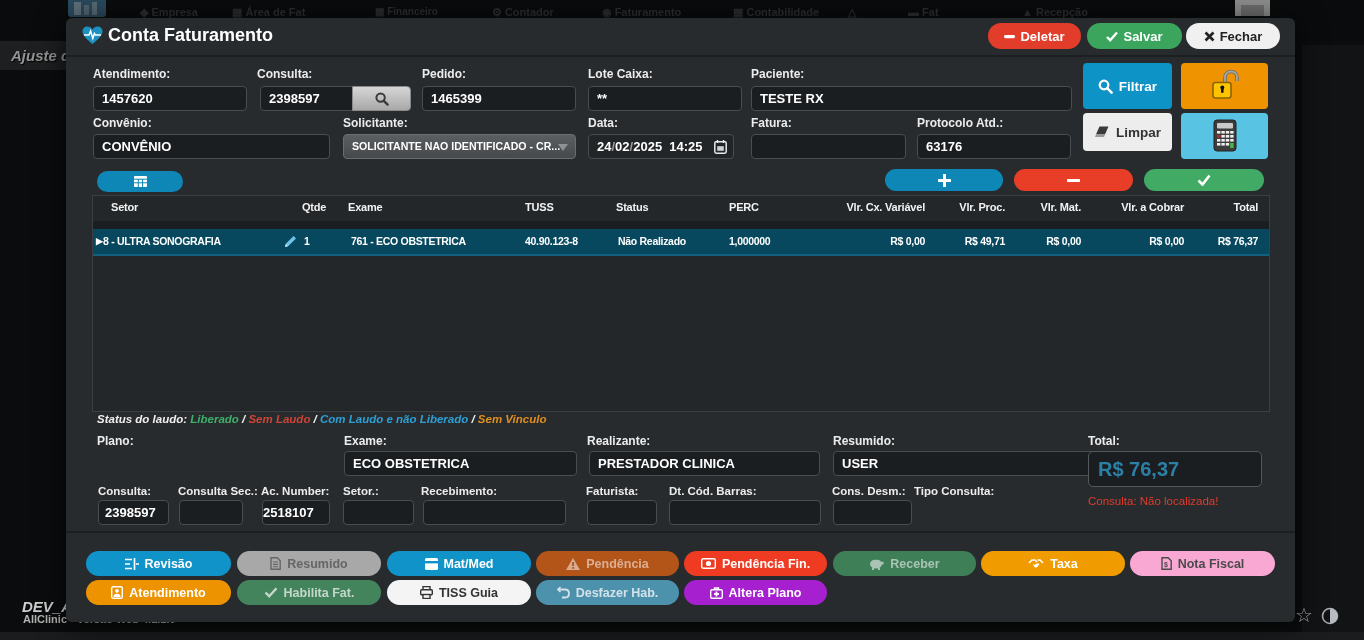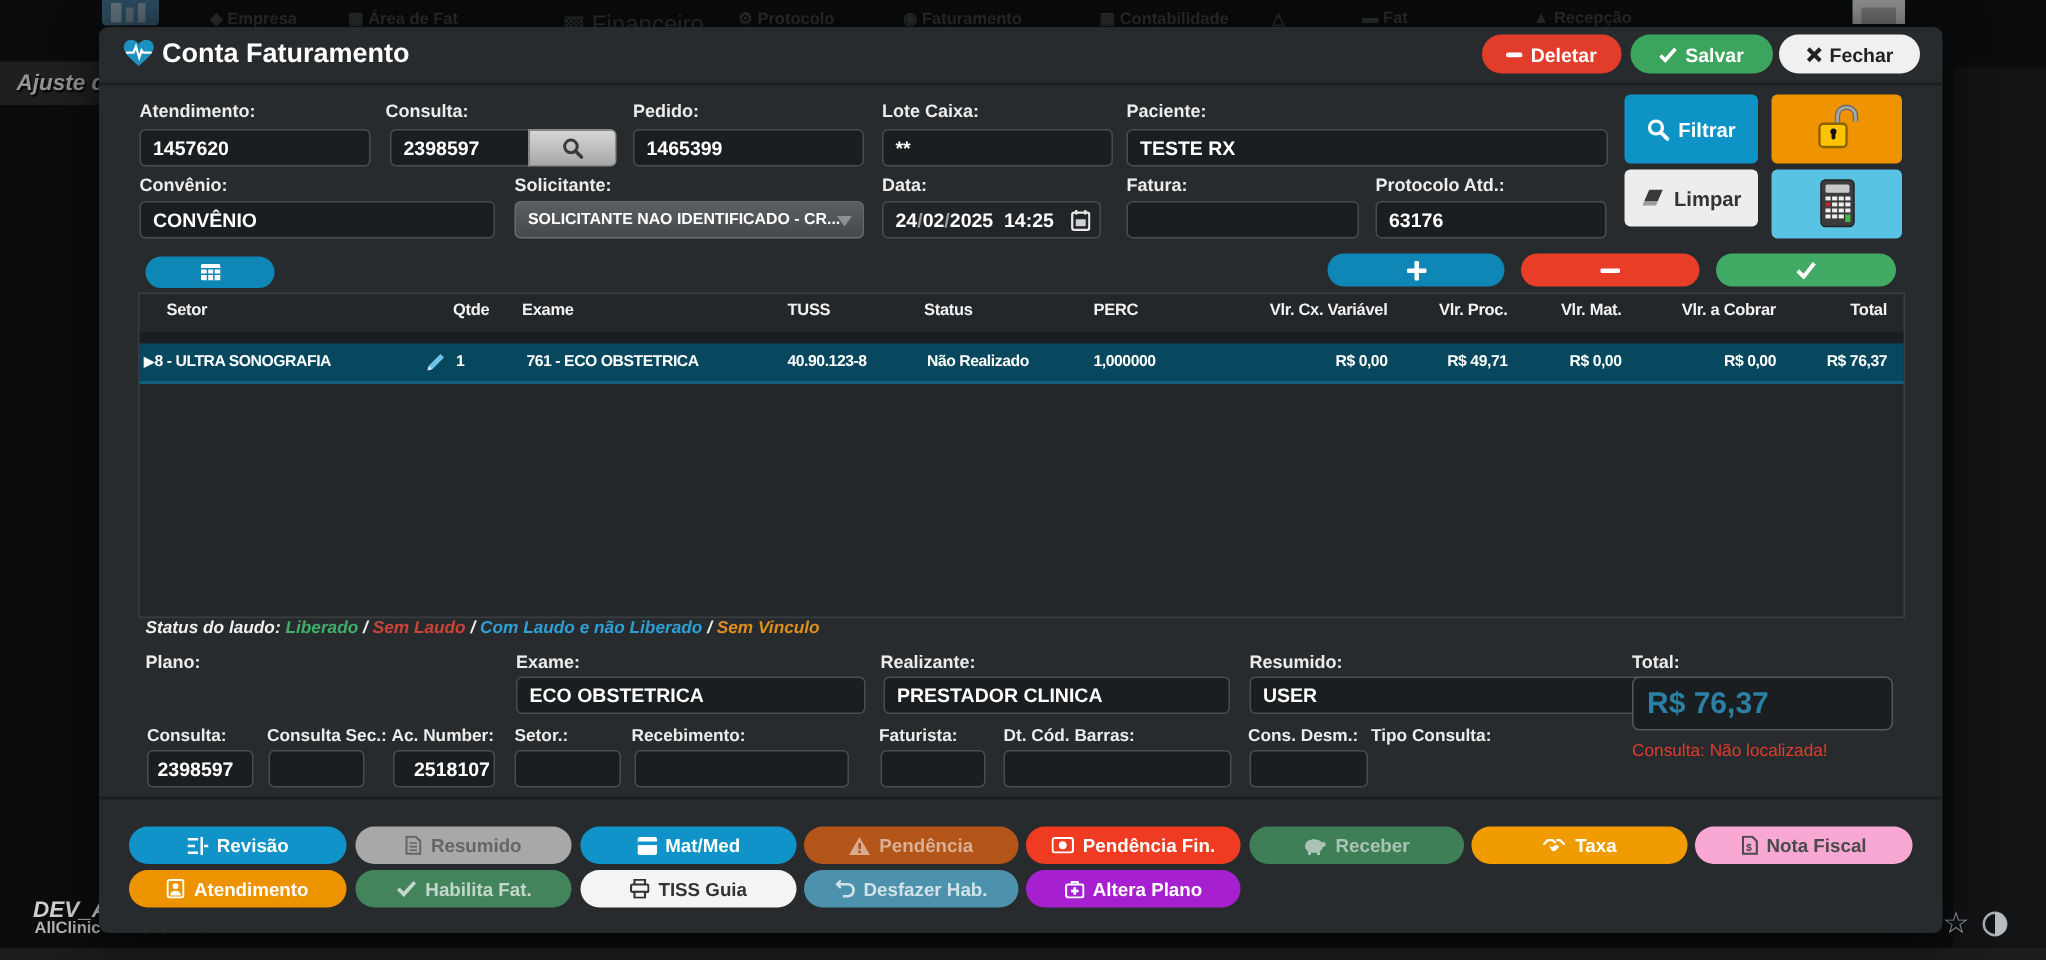--- a/index.html
+++ b/index.html
@@ -20,22 +20,22 @@
 <body>
 <div id="page">
 
 <div class="abs" style="left:0;top:0;width:1364px;height:40px;background:#0a0b0c"></div>
 <div class="abs" style="left:68px;top:0;width:38px;height:17px;background:#2b4a5e;border-radius:0 0 3px 3px"></div>
 <div class="abs" style="left:74px;top:2px;width:7px;height:13px;background:#5e707c"></div>
 <div class="abs" style="left:84px;top:5px;width:5px;height:10px;background:#54656f"></div>
 <div class="abs" style="left:92px;top:2px;width:5px;height:13px;background:#5a6b75"></div>
 <div class="abs" style="left:140px;top:6px;color:#2b2e30;font-size:11px;font-weight:bold">◆ Empresa</div>
 <div class="abs" style="left:232px;top:6px;color:#2b2e30;font-size:11px;font-weight:bold">▦ Área de Fat</div>
-<div class="abs" style="left:375px;top:6px;color:#2b2e30;font-size:16px;font-weight:normal">▩ Financeiro</div>
-<div class="abs" style="left:492px;top:6px;color:#2b2e30;font-size:11px;font-weight:bold">⚙ Protocolo</div>
+<div class="abs" style="left:375px;top:6px;color:#2b2e30;font-size:10px;font-weight:bold">▩ Financeiro</div>
+<div class="abs" style="left:492px;top:6px;color:#2b2e30;font-size:11px;font-weight:bold">⚙ Contador</div>
 <div class="abs" style="left:602px;top:6px;color:#2b2e30;font-size:11px;font-weight:bold">◉ Faturamento</div>
 <div class="abs" style="left:733px;top:6px;color:#2b2e30;font-size:11px;font-weight:bold">▦ Contabilidade</div>
 <div class="abs" style="left:848px;top:6px;color:#2b2e30;font-size:11px;font-weight:bold">△</div>
 <div class="abs" style="left:908px;top:6px;color:#2b2e30;font-size:11px;font-weight:bold">▬ Fat</div>
 <div class="abs" style="left:1022px;top:6px;color:#2b2e30;font-size:11px;font-weight:bold">▲ Recepção</div>
 <div class="abs" style="left:1235px;top:0;width:35px;height:16px;background:#8e8e8e"></div>
 <div class="abs" style="left:1241px;top:5px;width:23px;height:11px;background:#6e6e6e"></div>
 <div class="abs" style="left:0;top:40px;width:1364px;height:592px;background:#0b0c0d"></div>
 <div class="abs" style="left:0;top:41px;width:530px;height:29px;background:#1d1f21"></div>
 <div class="abs" style="left:11px;top:47px;color:#949494;font-size:15px;font-weight:bold;font-style:italic;text-shadow:1px 1px 1px #000">Ajuste de</div>
@@ -216,21 +216,21 @@
 <div class="lbl2" style="left:178px;top:485px">Consulta Sec.:</div>
 <div class="lbl2" style="left:261px;top:485px">Ac. Number:</div>
 <div class="lbl2" style="left:343px;top:485px">Setor.:</div>
 <div class="lbl2" style="left:421px;top:485px">Recebimento:</div>
 <div class="lbl2" style="left:586px;top:485px">Faturista:</div>
 <div class="lbl2" style="left:669px;top:485px">Dt. Cód. Barras:</div>
 <div class="lbl2" style="left:832px;top:485px">Cons. Desm.:</div>
 <div class="lbl2" style="left:914px;top:485px">Tipo Consulta:</div>
 <div class="inp" style="left:98px;top:500px;width:71px;padding-left:6px">2398597</div>
 <div class="inp" style="left:179px;top:500px;width:64px"></div>
-<div class="inp" style="left:262px;top:500px;width:68px;padding-left:13px">2518107</div>
+<div class="inp" style="left:262px;top:500px;width:68px;padding-left:0">2518107</div>
 <div class="inp" style="left:343px;top:500px;width:71px"></div>
 <div class="inp" style="left:423px;top:500px;width:143px"></div>
 <div class="inp" style="left:587px;top:500px;width:70px"></div>
 <div class="inp" style="left:669px;top:500px;width:152px"></div>
 <div class="inp" style="left:833px;top:500px;width:79px"></div>
 
 <div class="abs" style="left:66px;top:531px;width:1229px;height:2px;background:#1c1f20"></div>
 
 <div class="fbtn" style="left:86px;top:551px;width:145px;background:#0f93c8;color:#fff"><svg width="14" height="12" viewBox="0 0 14 12">
         <g stroke="#fff" stroke-width="1.7">

